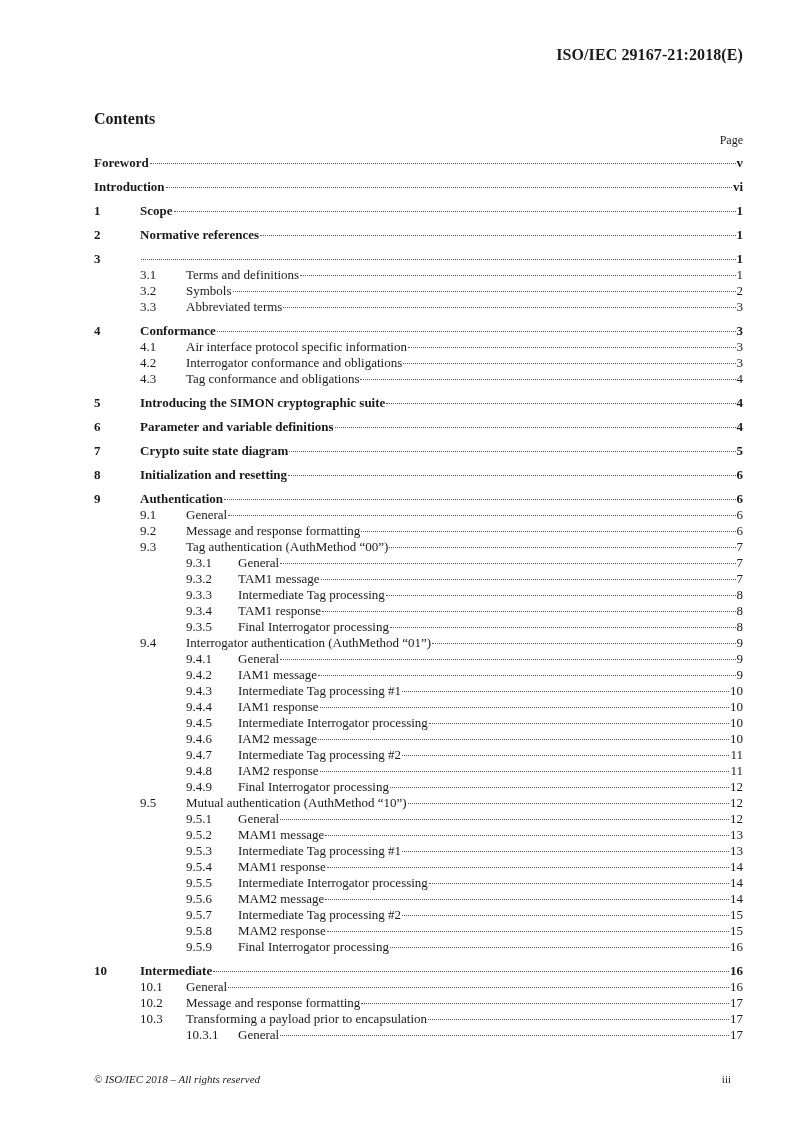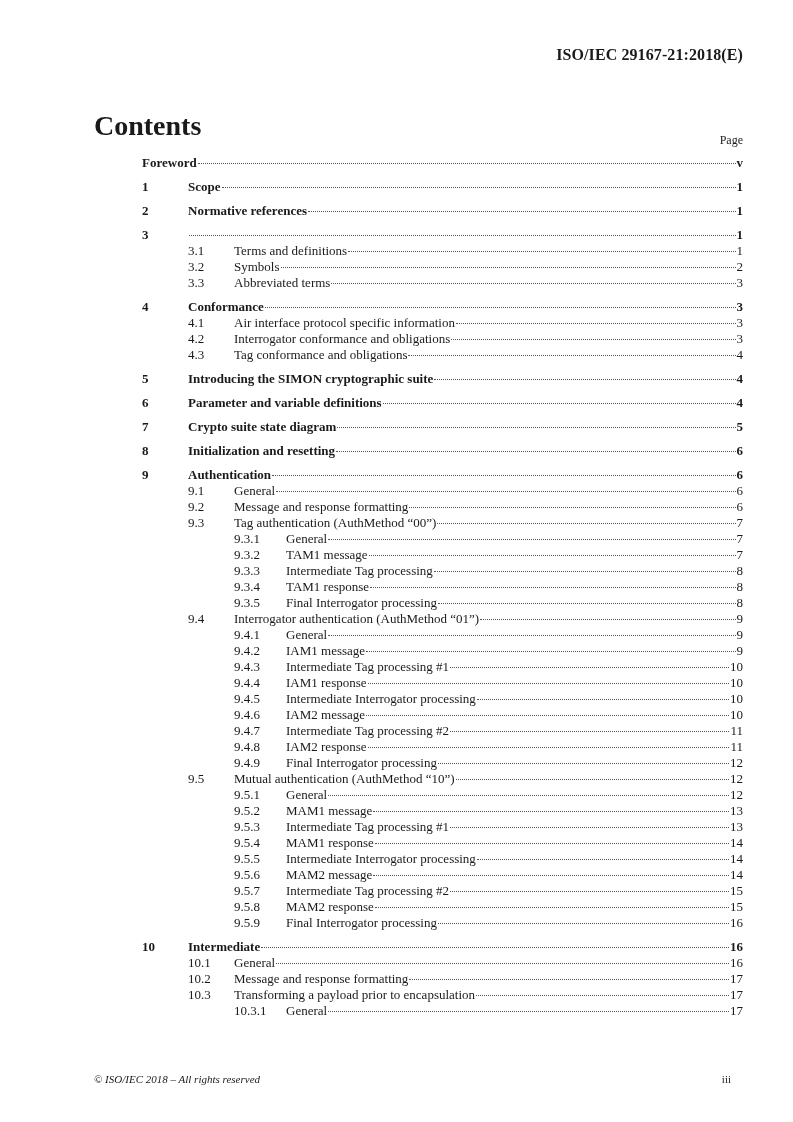--- a/index.html
+++ b/index.html
@@ -1,22 +1,22 @@
 <!DOCTYPE html>
 <html><head>
   <meta charset="utf-8">
   <style>
     html, body { margin: 0; padding: 0; background: #ffffff; }
     body { width: 793px; height: 1122px; position: relative; overflow: hidden;
       font-family: "Liberation Serif", "DejaVu Serif", serif; color: #1a1a1a; }
     .header-id { position: absolute; top: 46px; right: 50px; font-weight: bold; font-size: 16px; letter-spacing: 0.1px; }
-    .contents-title { position: absolute; top: 110px; left: 94px; font-weight: bold; font-size: 28px; }
+    .contents-title { position: absolute; top: 110px; left: 94px; font-weight: bold; font-size: 16px; }
     .page-label { position: absolute; top: 118px; right: 50px; font-size: 12px; margin-top: 15px; }
     .toc { position: absolute; top: 155px; left: 94px; width: 649px; }
-    .row { position: relative; display: flex; align-items: baseline; font-size: 13px; line-height: 16px; height: 16px; margin-left: 48px; }
+    .row { position: relative; display: flex; align-items: baseline; font-size: 13px; line-height: 16px; height: 16px; }
     .row.l1 { font-weight: bold; margin-top: 8px; }
     .row.l1.first { margin-top: 0; }
     .num { flex: none; }
     .l1 .num { width: 46px; }
     .l2 .num { width: 46px; margin-left: 46px; }
     .l3 .num { width: 52px; margin-left: 92px; }
     .title { flex: none; white-space: nowrap; }
     .leader { flex: 1 1 auto; border-bottom: 1px dotted #555; margin: 0 1px; position: relative; top: -3px; height: 0; }
     .pg { flex: none; text-align: right; }
     .footer-left { position: absolute; top: 1073px; left: 94px; font-size: 11px; font-style: italic; }
@@ -29,20 +29,25 @@
 <div class="contents-title">Contents</div>
 <div class="page-label">Page</div>
 
 <div class="toc" id="toc">
     <div class="row l1 first">
       <span class="title">Foreword</span>
       <span class="leader"></span>
       <span class="pg">v</span>
     </div>
     <div class="row l1">
+      <span class="title">Introduction</span>
+      <span class="leader"></span>
+      <span class="pg">vi</span>
+    </div>
+    <div class="row l1">
       <span class="num">1</span>
       <span class="title">Scope</span>
       <span class="leader"></span>
       <span class="pg">1</span>
     </div>
     <div class="row l1">
       <span class="num">2</span>
       <span class="title">Normative references</span>
       <span class="leader"></span>
       <span class="pg">1</span>

